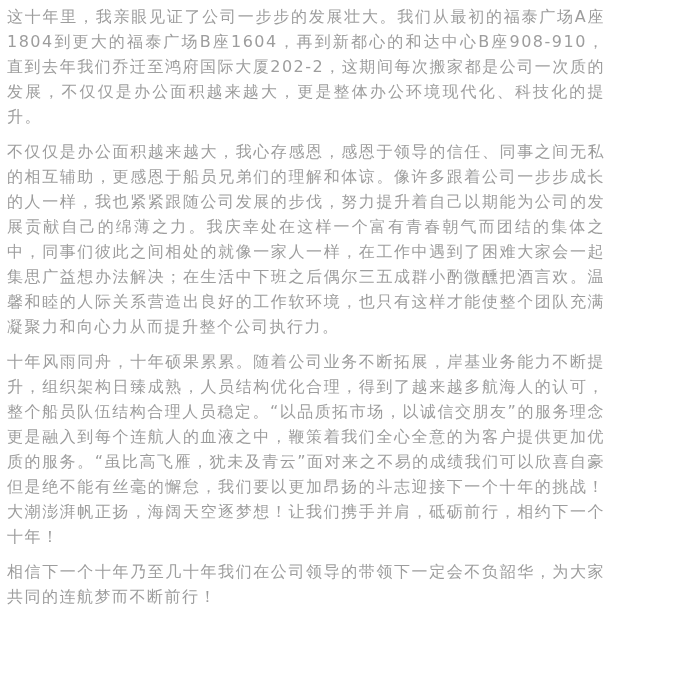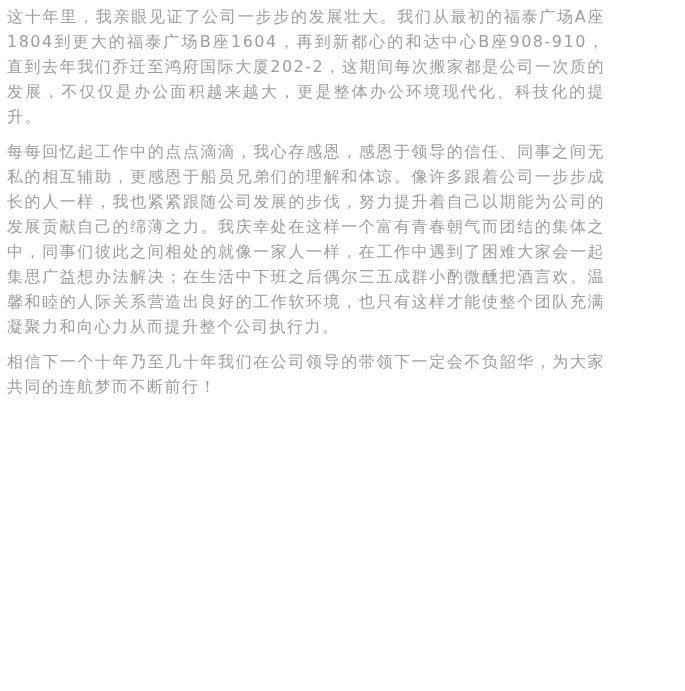--- a/index.html
+++ b/index.html
@@ -29,15 +29,16 @@
   }
   .document-page p:last-child {
     margin-bottom: 0;
   }
 </style>
 </head>
 <body>
 
 <div class="document-page">
   <p>这十年里，我亲眼见证了公司一步步的发展壮大。我们从最初的福泰广场A座1804到更大的福泰广场B座1604，再到新都心的和达中心B座908-910，直到去年我们乔迁至鸿府国际大厦202-2，这期间每次搬家都是公司一次质的发展，不仅仅是办公面积越来越大，更是整体办公环境现代化、科技化的提升。</p>
-  <p>每每回忆起工作中的点点滴滴，我心存感恩，感恩于领导的信任、同事之间无私的相互辅助，更感恩于船员兄弟们的理解和体谅。像许多跟着公司一步步成长的人一样，我也紧紧跟随公司发展的步伐，努力提升着自己以期能为公司的发展贡献自己的绵薄之力。我庆幸处在这样一个富有青春朝气而团结的集体之中，同事们彼此之间相处的就像一家人一样，在工作中遇到了困难大家会一起集思广益想办法解决；在生活中下班之后偶尔三五成群小酌微醺把酒言欢。温馨和睦的人际关系营造出良好的工作软环境，也只有这样才能使整个团队充满凝聚力和向心力从而提升整个公司执行力。</p>
+  <p>不仅仅是办公面积越来越大，我心存感恩，感恩于领导的信任、同事之间无私的相互辅助，更感恩于船员兄弟们的理解和体谅。像许多跟着公司一步步成长的人一样，我也紧紧跟随公司发展的步伐，努力提升着自己以期能为公司的发展贡献自己的绵薄之力。我庆幸处在这样一个富有青春朝气而团结的集体之中，同事们彼此之间相处的就像一家人一样，在工作中遇到了困难大家会一起集思广益想办法解决；在生活中下班之后偶尔三五成群小酌微醺把酒言欢。温馨和睦的人际关系营造出良好的工作软环境，也只有这样才能使整个团队充满凝聚力和向心力从而提升整个公司执行力。</p>
+  <p>十年风雨同舟，十年硕果累累。随着公司业务不断拓展，岸基业务能力不断提升，组织架构日臻成熟，人员结构优化合理，得到了越来越多航海人的认可，整个船员队伍结构合理人员稳定。“以品质拓市场，以诚信交朋友”的服务理念更是融入到每个连航人的血液之中，鞭策着我们全心全意的为客户提供更加优质的服务。“虽比高飞雁，犹未及青云”面对来之不易的成绩我们可以欣喜自豪但是绝不能有丝毫的懈怠，我们要以更加昂扬的斗志迎接下一个十年的挑战！大潮澎湃帆正扬，海阔天空逐梦想！让我们携手并肩，砥砺前行，相约下一个十年！</p>
   <p>相信下一个十年乃至几十年我们在公司领导的带领下一定会不负韶华，为大家共同的连航梦而不断前行！</p>
 </div>
 
 </body></html>

